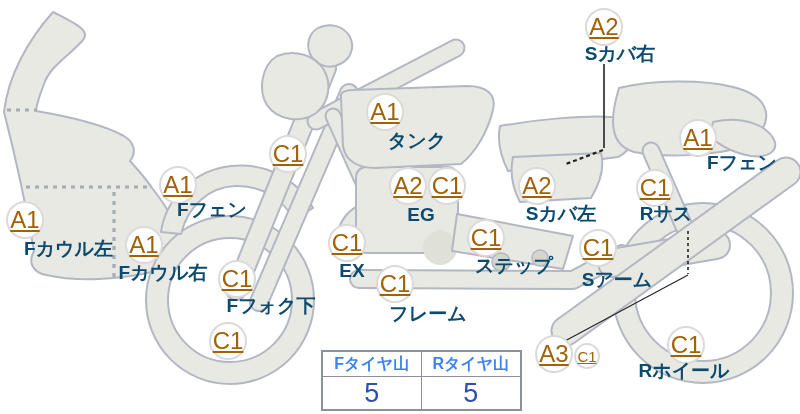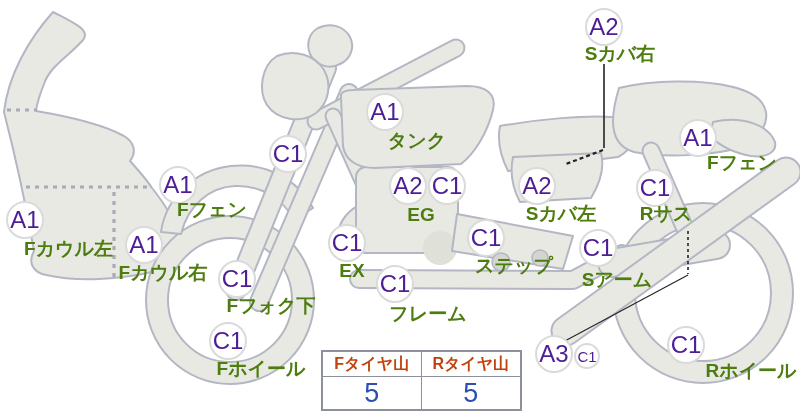--- a/index.html
+++ b/index.html
@@ -5,40 +5,40 @@
   html,body{margin:0;padding:0;background:#ffffff;}
   #stage{
     position:relative;width:800px;height:414px;background:#ffffff;overflow:hidden;
     font-family:"Liberation Sans","DejaVu Sans",sans-serif;
   }
   #bike-svg{position:absolute;left:0;top:0;}
   .badge{
     position:absolute;width:38px;height:38px;margin-left:-19px;margin-top:-19px;
     background:#ffffff;border:2px solid #dadada;border-radius:50%;
     display:flex;align-items:center;justify-content:center;
-    font-size:24px;font-weight:500;color:#4c1d95;line-height:1;z-index:3;
-    box-sizing:border-box;letter-spacing:0;
+    font-size:24px;font-weight:500;color:#a16207;line-height:1;z-index:3;
+    box-sizing:border-box;letter-spacing:0;text-decoration:underline;
   }
   .badge.small{
     width:26px;height:26px;margin-left:-13px;margin-top:-13px;font-size:15px;
   }
   .marker-label{
     position:absolute;transform:translate(-50%,-50%);white-space:nowrap;
-    font-size:19px;font-weight:600;color:#4d7c0f;z-index:3;line-height:1;
+    font-size:19px;font-weight:600;color:#0c4a6e;z-index:3;line-height:1;
   }
   .tire-table{
     position:absolute;left:321px;top:350px;width:201px;height:61px;
     border:2px solid #8b909a;box-sizing:border-box;background:#ffffff;
     display:grid;grid-template-columns:1fr 1fr;grid-template-rows:25px 1fr;z-index:4;
   }
   .tt-cell{
     display:flex;align-items:center;justify-content:center;box-sizing:border-box;
   }
   .tt-header{
-    font-size:16px;font-weight:600;color:#c2410c;border-bottom:1.5px solid #8b909a;
+    font-size:16px;font-weight:600;color:#3b82f6;border-bottom:1.5px solid #8b909a;
   }
   .tt-value{
     font-size:27px;font-weight:500;color:#2c4fb0;
   }
   .tt-col-divider{border-right:1.5px solid #8b909a;}
 </style>
 </head>
 <body>
 
 <div id="stage">
@@ -149,21 +149,20 @@
 <div class="badge" style="left: 25px; top: 220px;">A1</div>
     <div class="marker-label" style="left: 60px; top: 248px; padding-left: 17px;">Fカウル左</div>
     <div class="badge" style="left: 144px; top: 245px;">A1</div>
     <div class="marker-label" style="left: 163px; top: 272px;">Fカウル右</div>
     <div class="badge" style="left: 178px; top: 185px;">A1</div>
     <div class="marker-label" style="left: 212px; top: 209px;">Fフェン</div>
     <div class="badge" style="left: 288px; top: 154px;">C1</div>
     <div class="badge" style="left: 237px; top: 279px;">C1</div>
     <div class="marker-label" style="left: 271px; top: 305px;">Fフォク下</div>
     <div class="badge" style="left: 228px; top: 341px;">C1</div>
-    <div class="marker-label" style="left: 261px; top: 368px;">Fホイール</div>
     <div class="badge" style="left: 347px; top: 243px;">C1</div>
     <div class="marker-label" style="left: 352px; top: 270px;">EX</div>
     <div class="badge" style="left: 395px; top: 284px;">C1</div>
     <div class="marker-label" style="left: 428px; top: 313px;">フレーム</div>
     <div class="badge" style="left: 385px; top: 112px;">A1</div>
     <div class="marker-label" style="left: 417px; top: 140px;">タンク</div>
     <div class="badge" style="left: 408px; top: 186px;">A2</div>
     <div class="badge" style="left: 447px; top: 186px;">C1</div>
     <div class="marker-label" style="left: 421px; top: 214px;">EG</div>
     <div class="badge" style="left: 486px; top: 238px;">C1</div>
@@ -172,16 +171,16 @@
     <div class="marker-label" style="left: 561px; top: 213px;">Sカバ左</div>
     <div class="badge" style="left: 604px; top: 27px;">A2</div>
     <div class="marker-label" style="left: 620px; top: 53px;">Sカバ右</div>
     <div class="badge" style="left: 598px; top: 248px;">C1</div>
     <div class="marker-label" style="left: 617px; top: 279px;">Sアーム</div>
     <div class="badge" style="left: 655px; top: 188px;">C1</div>
     <div class="marker-label" style="left: 666px; top: 213px;">Rサス</div>
     <div class="badge" style="left: 698px; top: 138px;">A1</div>
     <div class="marker-label" style="left: 742px; top: 162px;">Fフェン</div>
     <div class="badge" style="left: 686px; top: 345px;">C1</div>
-    <div class="marker-label" style="left: 751px; top: 370px;">Rホイール</div>
+    <div class="marker-label" style="left: 684px; top: 370px;">Rホイール</div>
     <div class="badge" style="left: 554px; top: 354px;">A3</div>
     <div class="badge small" style="left: 587px; top: 356px;">C1</div>
   </div>
 
 </body></html>

